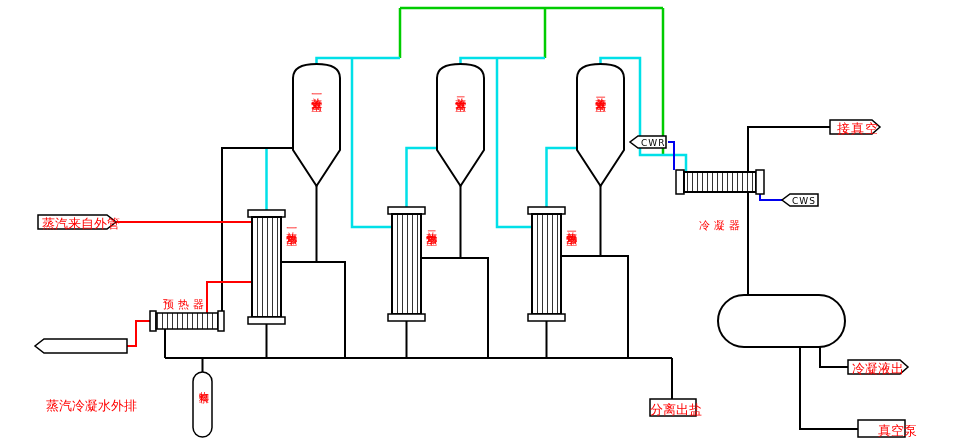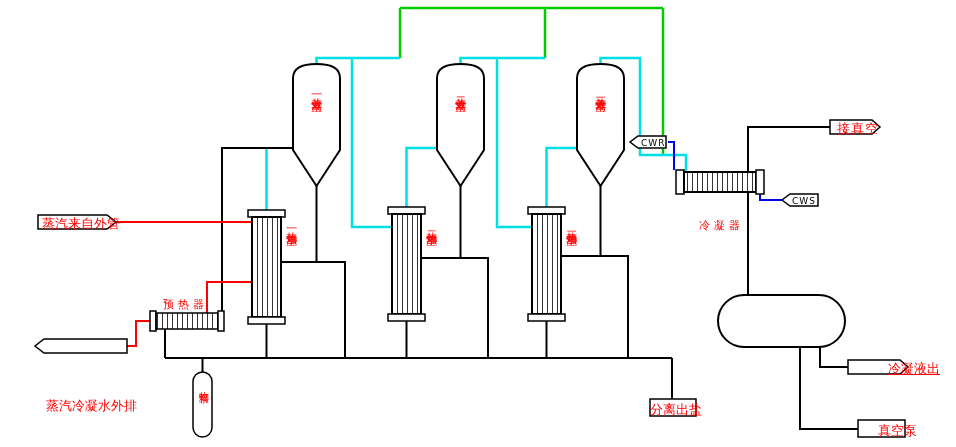--- a/index.html
+++ b/index.html
@@ -143,15 +143,15 @@
 
   <div class="lbl vlbl" style="left:197px;top:384px;font-size:10px;">物料泵</div>
   <div class="lbl ctr" style="left:864px;top:423px;width:67px;">真空泵</div>
   <div class="lbl ctr" style="left:650px;top:402px;width:26px;letter-spacing:0;">分离出盐</div>
 
   <div class="lbl" style="left:42px;top:216px;letter-spacing:0;">蒸汽来自外管</div>
   <div class="lbl" style="left:46px;top:360px;letter-spacing:0;margin-top:38px;">蒸汽冷凝水外排</div>
   <div class="lbl blk" style="left:641px;top:138px;">CWR</div>
   <div class="lbl blk" style="left:792px;top:196px;">CWS</div>
   <div class="lbl" style="left:837px;top:121px;">接真空</div>
-  <div class="lbl" style="left:888px;top:361px;letter-spacing:0;text-decoration:underline;">冷凝液出</div>
+  <div class="lbl" style="left:852px;top:361px;letter-spacing:0;">冷凝液出</div>
 
 </div>
 
 </body></html>

